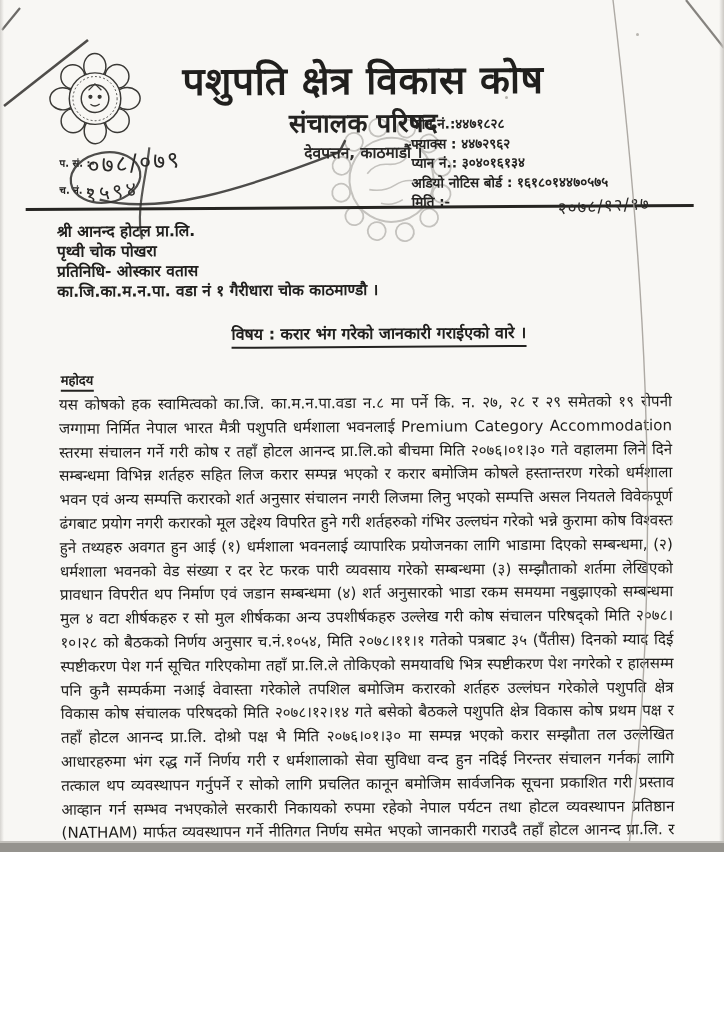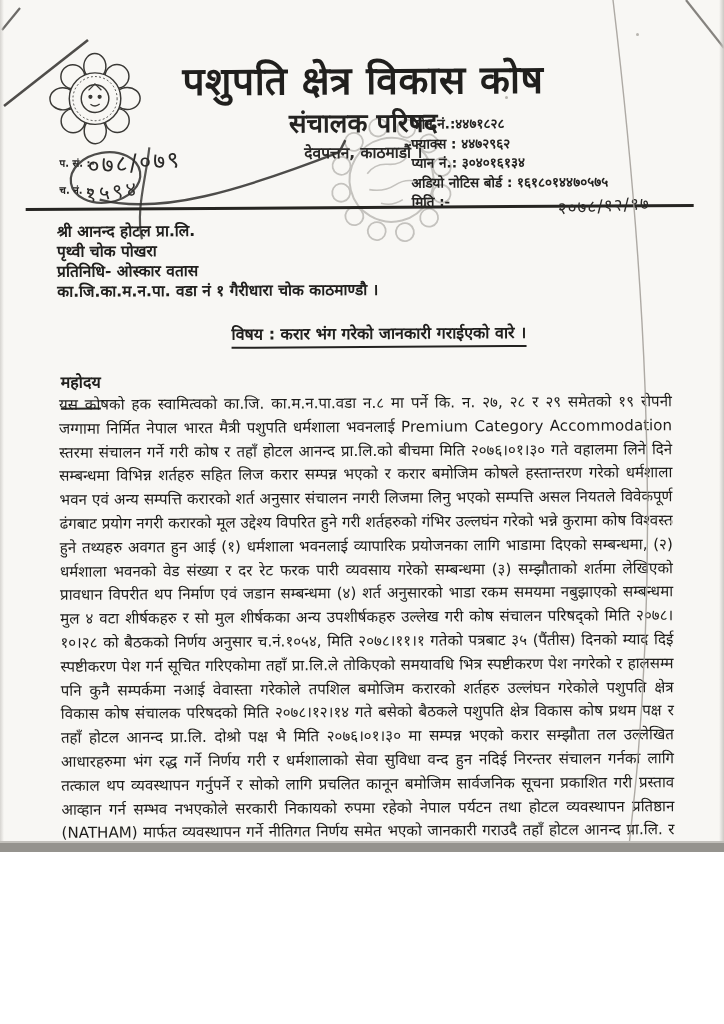--- a/index.html
+++ b/index.html
@@ -29,22 +29,22 @@
   .hw-chalani{position:absolute;left:86px;top:176px;font-size:20px;letter-spacing:3px;
     transform:rotate(-7deg);}
   .rule{position:absolute;top:206px;left:26px;width:668px;height:3px;background:#262522;}
   .hw-date{position:absolute;top:195px;left:558px;font-size:17px;letter-spacing:1px;
     transform:rotate(-3deg);color:#2b2a28;}
   
   .recipient{position:absolute;left:57px;top:220px;font-size:15.5px;font-weight:600;
     line-height:20px;color:#21201e;}
   .subject{position:absolute;top:322px;left:231px;font-size:16px;font-weight:bold;
     border-bottom:2px solid #242321;padding-bottom:2px;color:#21201e;}
-  .salutation{position:absolute;top:369px;left:60px;font-size:16px;font-weight:bold;
-    border-bottom:2px solid #242321;display:inline-block;padding-bottom:15px;color:#21201e;}
+  .salutation{position:absolute;top:369px;left:60px;font-size:13px;font-weight:bold;
+    border-bottom:2px solid #242321;display:inline-block;padding-bottom:1px;color:#21201e;}
   .body-text{position:absolute;top:392px;left:58px;width:613px;
     font-size:15.1px;line-height:23.8px;text-align:justify;font-weight:500;
     color:#1d1c1a;margin:0;}
   
   .artifacts{position:absolute;inset:0;pointer-events:none;}
   .edge-left{position:absolute;left:0;top:0;bottom:0;width:4px;
     background:linear-gradient(to right,#d6d4d0,rgba(214,212,208,0));}
   .edge-right{position:absolute;right:0;top:0;bottom:0;width:5px;
     background:linear-gradient(to left,#ccc9c4,rgba(204,201,196,0));}
   .edge-bottom{position:absolute;left:0;right:0;bottom:0;height:9px;background:#95938e;

